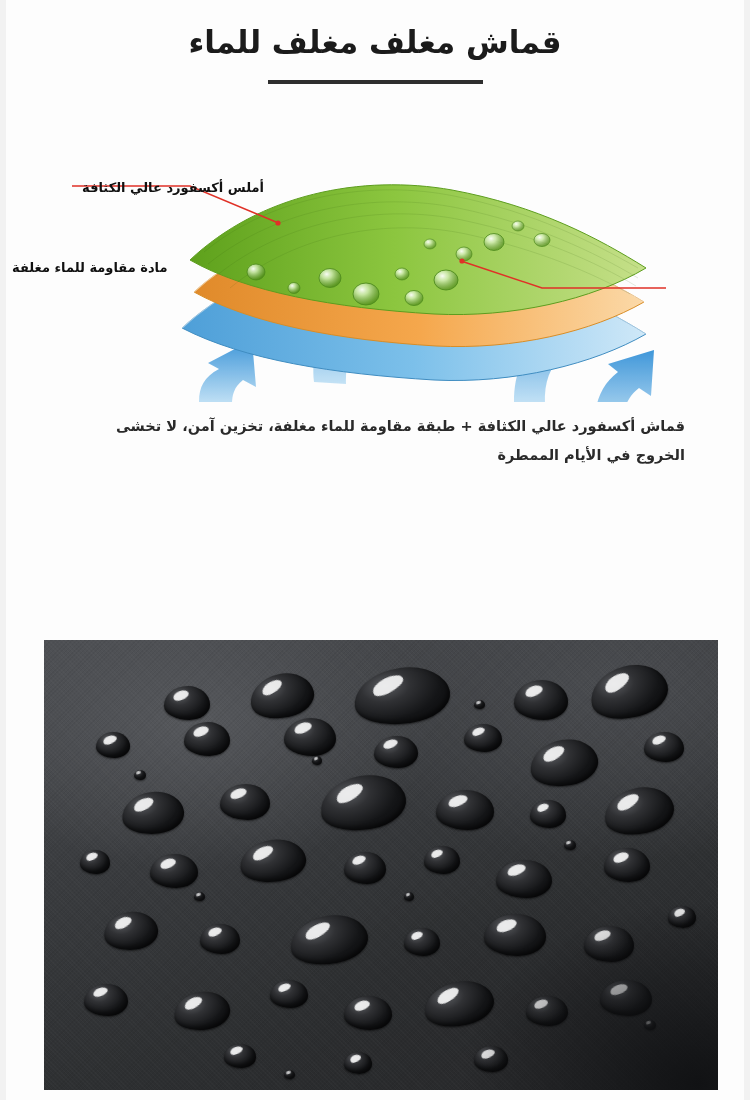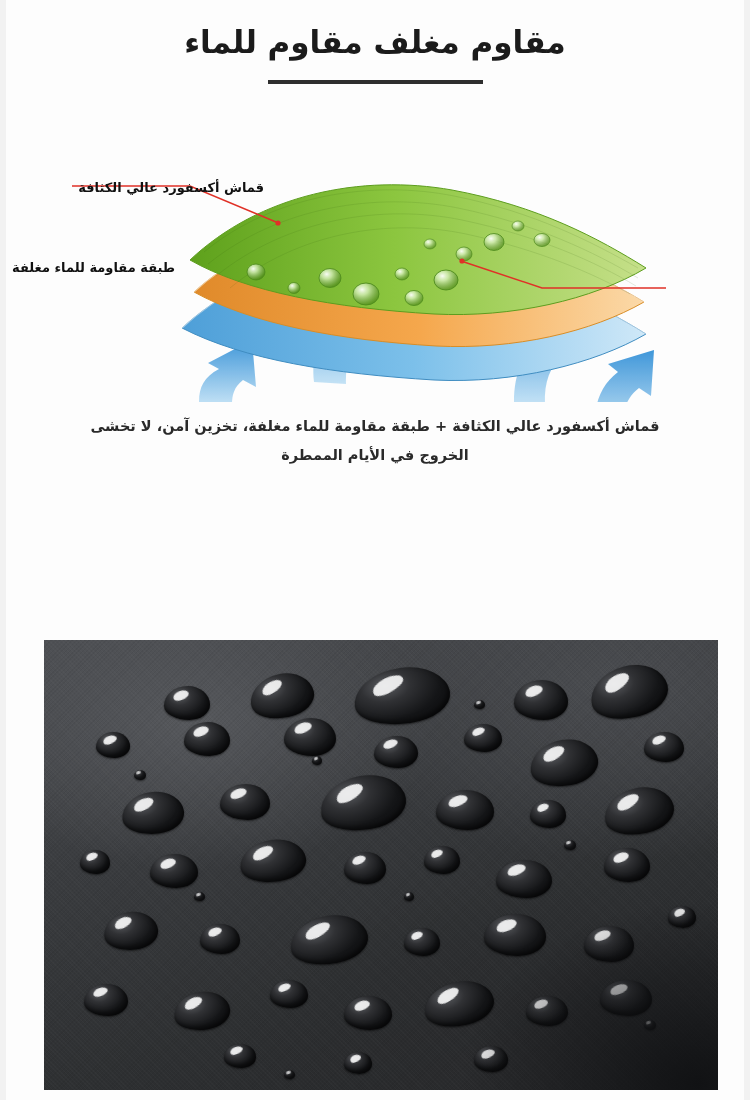--- a/index.html
+++ b/index.html
@@ -83,21 +83,20 @@
   }
   .label-right {
     top: 158px;
     left: 18px;
   }
 
   
   .caption {
     margin: 10px auto 0 auto;
     width: 620px;
-    text-align: center;
     direction: rtl;
     font-size: 14.5px;
     line-height: 2.0;
     color: #2a2a2a;
     font-weight: bold;
   }
 
   
   .photo {
     position: absolute;
@@ -159,21 +158,21 @@
     width: 44%; height: 34%;
     background: rgba(255,255,255,0.7);
   }
 </style>
 </head>
 <body>
 
 <div class="page">
 
   <div class="title-block">
-    <div class="title">مقاوم مغلف مقاوم للماء</div>
+    <div class="title">قماش مغلف مغلف للماء</div>
     <div class="title-rule"></div>
   </div>
 
 
   <div class="diagram-wrap">
     <svg width="750" height="300" viewBox="0 0 750 300">
       <defs>
         <linearGradient id="gGreen" x1="0" y1="0" x2="1" y2="0">
           <stop offset="0%" stop-color="#5ea11c"></stop>
           <stop offset="45%" stop-color="#8cc63f"></stop>
@@ -239,22 +238,22 @@
       </g>
 
       <g stroke="#e03127" stroke-width="1.4" fill="none">
         <path d="M78 84 L196 84 L282 120"></path>
         <circle cx="284" cy="121" r="2.6" fill="#e03127" stroke="none"></circle>
         <path d="M672 186 L548 186 L470 160"></path>
         <circle cx="468" cy="159" r="2.6" fill="#e03127" stroke="none"></circle>
       </g>
     </svg>
 
-    <div class="label label-left">قماش أكسفورد عالي الكثافة</div>
-    <div class="label label-right">طبقة مقاومة للماء مغلفة</div>
+    <div class="label label-left">أملس أكسفورد عالي الكثافة</div>
+    <div class="label label-right">مادة مقاومة للماء مغلفة</div>
   </div>
 
   <div class="caption">قماش أكسفورد عالي الكثافة + طبقة مقاومة للماء مغلفة، تخزين آمن، لا تخشى الخروج في الأيام الممطرة</div>
 
   <div class="photo">
     <div class="bg"></div>
     <div class="texture"></div>
 
     <div class="drop" style="left:120px;  top:46px;  width:46px; height:34px;"></div>
     <div class="drop" style="left:206px;  top:34px;  width:64px; height:44px; transform:rotate(-12deg);"></div>

